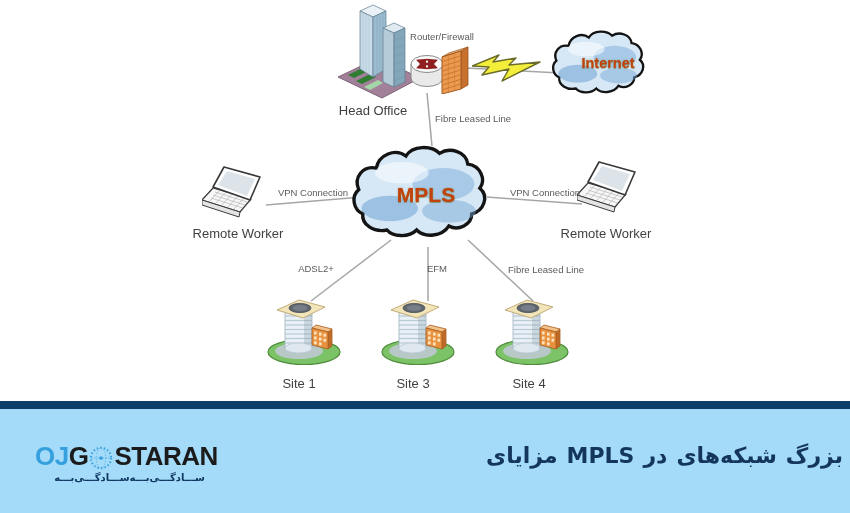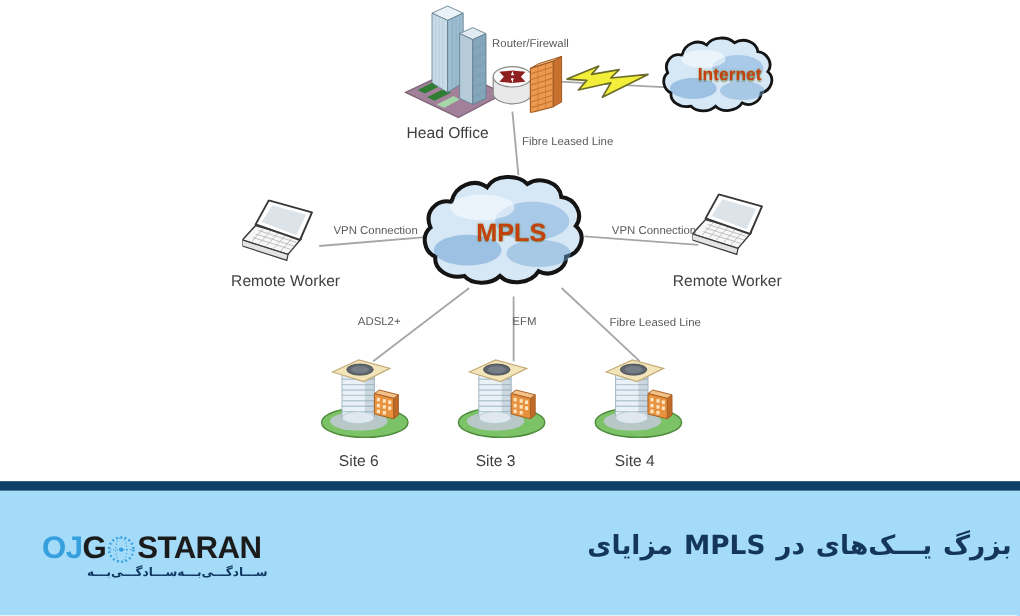--- a/index.html
+++ b/index.html
@@ -15,21 +15,21 @@
   .icon{position:absolute;z-index:3;}
   #lines{position:absolute;left:0;top:0;z-index:1;}
   
   .footer-bar{position:absolute;left:0;top:401px;width:850px;height:8px;background:#0d3e67;z-index:8;}
   .footer{position:absolute;left:0;top:409px;width:850px;height:104px;background:#a3dbf9;z-index:8;}
   .brand-row{position:absolute;left:35px;top:441px;display:flex;align-items:center;z-index:9;
       font-weight:bold;font-size:26px;letter-spacing:-0.5px;font-family:"Liberation Sans",sans-serif;}
   .brand-blue{color:#36a0de;}
   .brand-dark{color:#1b1b1b;}
   .brand-row svg{margin:2px 1px 0 1px;}
-  .tagline{position:absolute;left:36px;top:472px;width:187px;display:flex;justify-content:flex-end;
+  .tagline{position:absolute;left:36px;top:472px;width:187px;display:flex;justify-content:center;
       direction:ltr;z-index:9;font-family:"DejaVu Sans",sans-serif;font-size:10px;font-weight:bold;color:#103862;}
   .poster-title{position:absolute;right:7px;top:443px;display:flex;direction:ltr;gap:9px;align-items:baseline;
       z-index:9;font-family:"DejaVu Sans",sans-serif;font-size:22px;font-weight:bold;color:#15365c;}
 </style>
 </head>
 <body>
 
 <div class="stage">
 
   <svg id="lines" width="850" height="403">
@@ -200,21 +200,21 @@
       <rect x="48" y="35.5" width="2.6" height="3"></rect>
         <rect x="53" y="36.6" width="2.6" height="3"></rect>
         <rect x="57.5" y="37.7" width="2.6" height="3"></rect>
       <rect x="48" y="40.5" width="2.6" height="3"></rect>
         <rect x="53" y="41.6" width="2.6" height="3"></rect>
         <rect x="57.5" y="42.7" width="2.6" height="3"></rect>
       <rect x="48" y="45.3" width="2.6" height="3"></rect>
         <rect x="53" y="46.4" width="2.6" height="3"></rect>
     </g>
   </svg>
-  <div class="lbl md" style="left:299px;top:376px">Site 6</div>
+  <div class="lbl md" style="left:299px;top:376px">Site 1</div>
 
   <svg class="icon" style="left:380px;top:296px" width="78" height="70" viewBox="0 0 78 70">
     <ellipse cx="38" cy="56" rx="36" ry="12.5" fill="#7cc266" stroke="#4e8c3c" stroke-width="1.2"></ellipse>
     <ellipse cx="33" cy="55" rx="24" ry="8" fill="#bfc9d2" opacity="0.9"></ellipse>
     <rect x="19" y="16" width="27" height="36" fill="#e9f1f6"></rect>
     <g stroke="#b7c9d4" stroke-width="1.2">
       <line x1="19" y1="20" x2="46" y2="20"></line>
         <line x1="19" y1="24.5" x2="46" y2="24.5"></line>
         <line x1="19" y1="29" x2="46" y2="29"></line>
       <line x1="19" y1="33.5" x2="46" y2="33.5"></line>
@@ -300,17 +300,17 @@
     <span>بـــه</span>
     <span>ســـادگـــی</span>
     <span>بـــه</span>
     <span>ســـادگـــی</span>
   </div>
 
   <div class="poster-title">
     <span>مزایای</span>
     <span>MPLS</span>
     <span>در</span>
-    <span>یـــک‌های</span>
+    <span>شبکه‌های</span>
     <span>بزرگ</span>
   </div>
 
 </div>
 
 </body></html>

